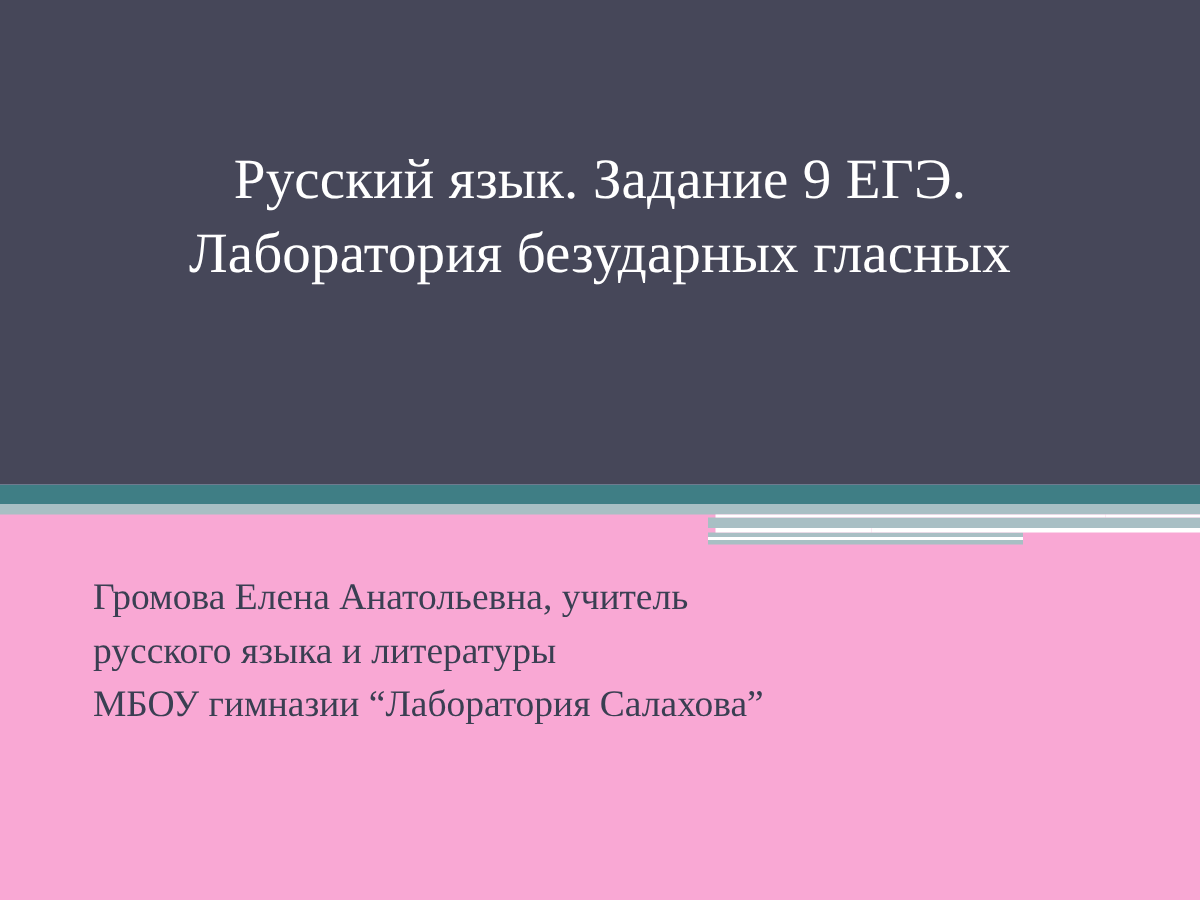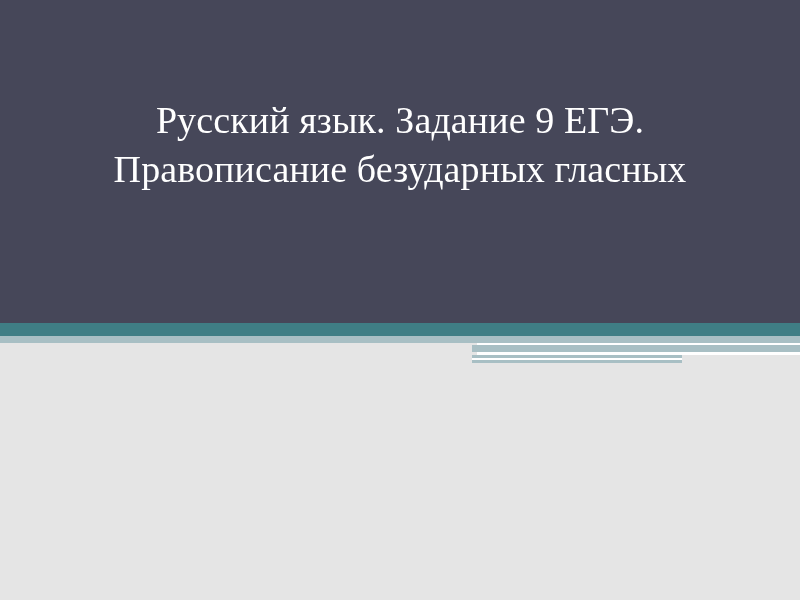--- a/index.html
+++ b/index.html
@@ -11,21 +11,21 @@
   body {
     font-family: "Liberation Serif", "DejaVu Serif", serif;
   }
 
   
   .slide {
     position: relative;
     width: 800px;
     height: 600px;
     overflow: hidden;
-    background: #e5e5e5;
+    background: #f9a8d4;
   }
 
   
   .title-block {
     position: absolute;
     left: 0;
     top: 0;
     width: 800px;
     height: 323px;
     background: #464759;
@@ -118,35 +118,40 @@
     white-space: pre;
   }
 </style>
 </head>
 <body>
 
 <div class="slide">
 
   <div class="title-block">
     <div class="title-line">Русский язык. Задание 9 ЕГЭ.</div>
-    <div class="title-line">Правописание безударных гласных</div>
+    <div class="title-line">Лаборатория безударных гласных</div>
   </div>
 
   <div class="divider">
     <div class="band-teal"></div>
     <div class="band-pale-left"></div>
 
     <div class="stripes">
       <div class="stripe s1"></div>
       <div class="stripe s2"></div>
       <div class="stripe s3"></div>
       <div class="stripe s4"></div>
 
       <div class="notch n1"></div>
       <div class="notch n2"></div>
       <div class="notch n3"></div>
       <div class="notch n4"></div>
       <div class="notch n5"></div>
     </div>
   </div>
 
+  <div class="body-block">
+    <div class="body-line">Громова Елена Анатольевна, учитель</div>
+    <div class="body-line">русского языка и литературы</div>
+    <div class="body-line">МБОУ гимназии “Лаборатория Салахова”</div>
+  </div>
 
 </div>
 
 </body></html>

